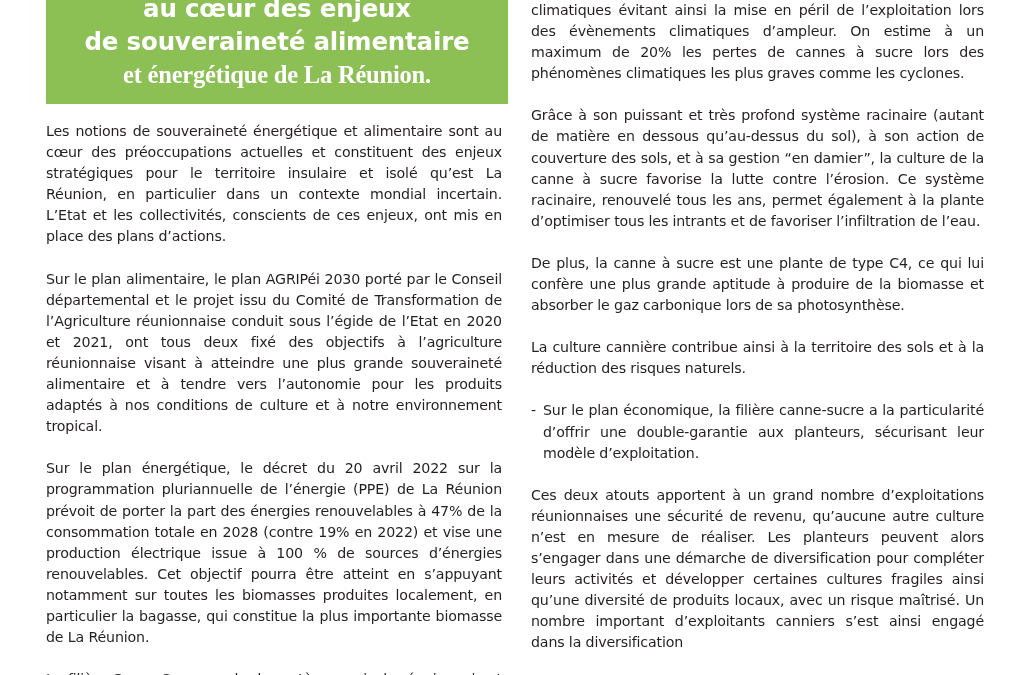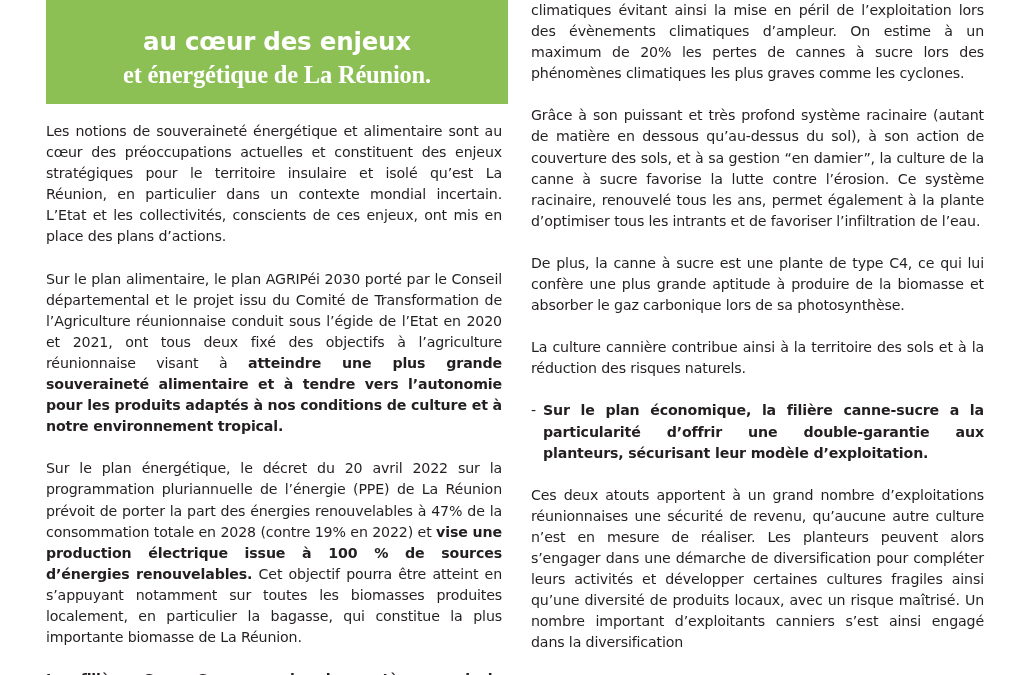--- a/index.html
+++ b/index.html
@@ -58,21 +58,21 @@
     text-align: justify;
     text-justify: inter-word;
     letter-spacing: -0.15px;
   }
   .col-left  { left: 46px;  width: 463px; padding-top: 121px; }
   .col-right { left: 531px; width: 460px; padding-top: 0; }
 
   .para { margin: 0 7px 21px 0; }
   .para.nogap { margin-bottom: 0; }
 
-  b, .b { font-weight: bold; }
+  b, .b { font-weight: normal; }
 
   
   .dash-item {
     position: relative;
     padding-left: 12px;
     margin: 0 0 0 0;
   }
   .dash-item .dash {
     position: absolute;
     left: 0;
@@ -83,20 +83,21 @@
   
   .gap { height: 21px; }
 </style>
 </head>
 <body>
 
 <div id="page">
 
   <div class="banner">
     <div class="banner-line">au cœur des enjeux</div>
+    <div class="banner-line">de souveraineté alimentaire</div>
     <div class="banner-line">et énergétique de La Réunion.</div>
   </div>
 
   <div class="col col-left">
     <p class="para"><span>Les notions de souveraineté énergétique et alimentaire sont au cœur des préoccupations actuelles et constituent des enjeux stratégiques pour le territoire insulaire et isolé qu’est La Réunion, en particulier dans un contexte mondial incertain. L’Etat et les collectivités, conscients de ces enjeux, ont mis en place des plans d’actions.</span></p>
 
     <p class="para"><span>Sur le plan alimentaire, le plan AGRIPéi 2030 porté par le Conseil départemental et le projet issu du Comité de Transformation de l’Agriculture réunionnaise conduit sous l’égide de l’Etat en 2020 et 2021, ont tous deux fixé des objectifs à l’agriculture réunionnaise visant à </span><span class="b">atteindre une plus grande souveraineté alimentaire et à tendre vers l’autonomie pour les produits adaptés à nos conditions de culture et à notre environnement tropical.</span></p>
 
     <p class="para"><span>Sur le plan énergétique, le décret du 20 avril 2022 sur la programmation pluriannuelle de l’énergie (PPE) de La Réunion prévoit de porter la part des énergies renouvelables à 47% de la consommation totale en 2028 (contre 19% en 2022) et </span><span class="b">vise une production électrique issue à 100 % de sources d’énergies renouvelables.</span><span> Cet objectif pourra être atteint en s’appuyant notamment sur toutes les biomasses produites localement, en particulier la bagasse, qui constitue la plus importante biomasse de La Réunion.</span></p>
 

